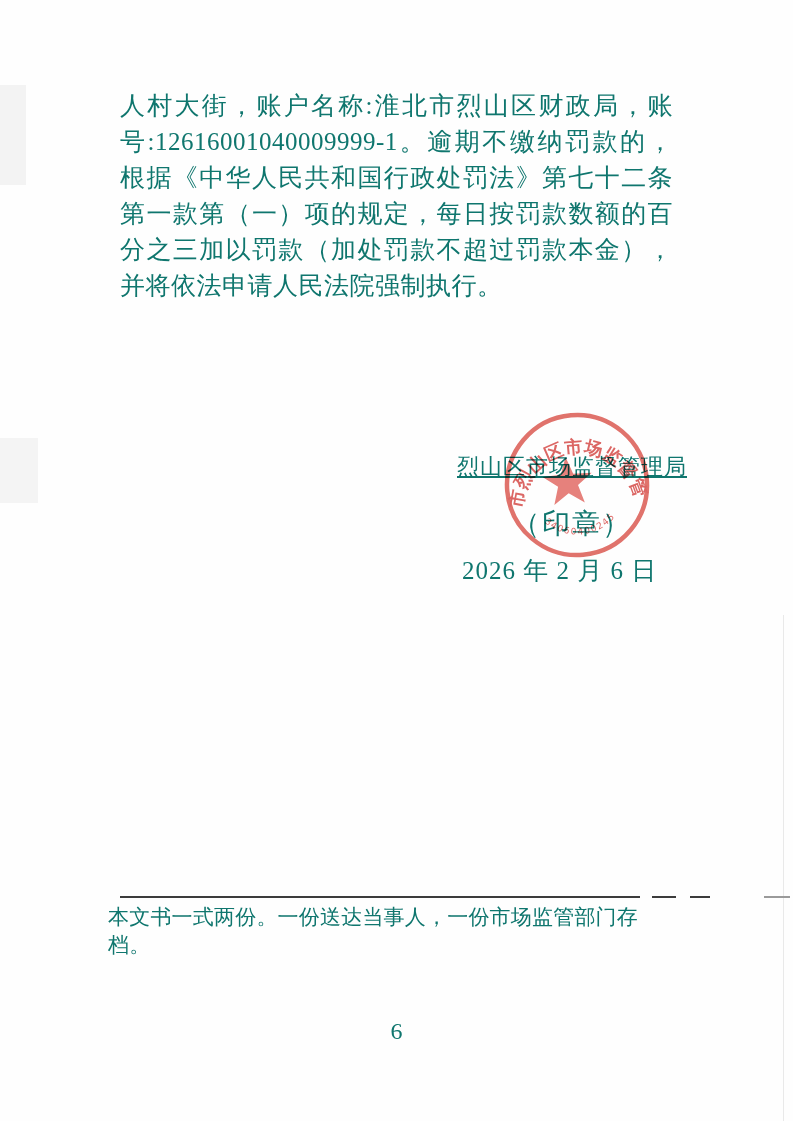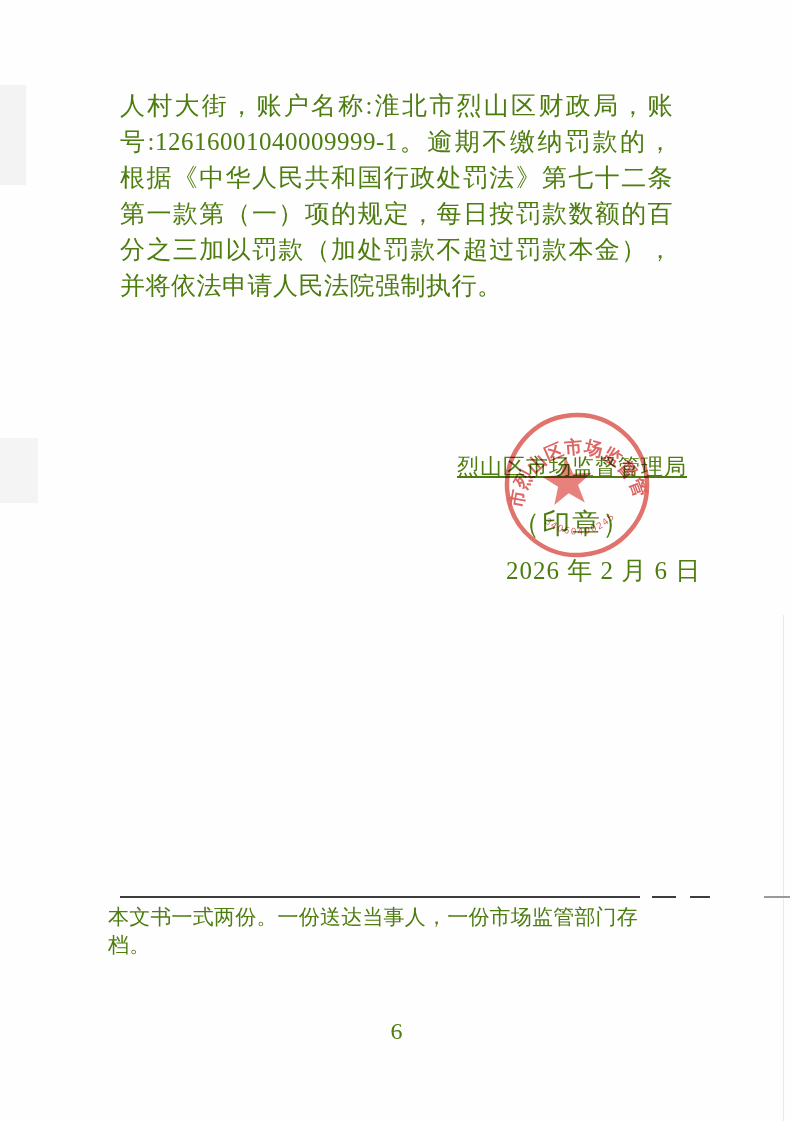--- a/index.html
+++ b/index.html
@@ -2,21 +2,21 @@
 <html><head>
 <meta charset="utf-8">
 <style>
   html,body{margin:0;padding:0;background:#888;}
   .page{
     position:relative;
     width:793px;height:1121px;
     margin:0 auto;
     background:#fefefe;
     font-family:"Liberation Serif", serif;
-    color:#4d7c0f;
+    color:#0f766e;
     overflow:hidden;
   }
   .body-text{
     position:absolute;left:120px;top:88px;width:553px;
   }
   .body-text p{
     margin:0;
     font-size:25px;
     line-height:36px;
     text-align:justify;
@@ -32,21 +32,21 @@
     text-align:center;
   }
   .sig-agency{
     font-size:22px;letter-spacing:1px;white-space:nowrap;text-decoration:underline;
   }
   .sig-seal-note{
     font-size:28px;margin-top:23px;letter-spacing:2px;
   }
   .sig-date{
     font-size:25px;margin-top:11px;white-space:nowrap;text-align:left;
-    padding-left:6px;letter-spacing:1px;margin-left:44px;
+    padding-left:6px;letter-spacing:1px;
   }
   .seal-svg{
     position:absolute;left:492px;top:400px;
     mix-blend-mode:multiply;
     opacity:0.88;
     transform:rotate(-5deg);
   }
   .footer-note{
     position:absolute;left:145px;top:861px;
     font-size:19px;letter-spacing:0.5px;

